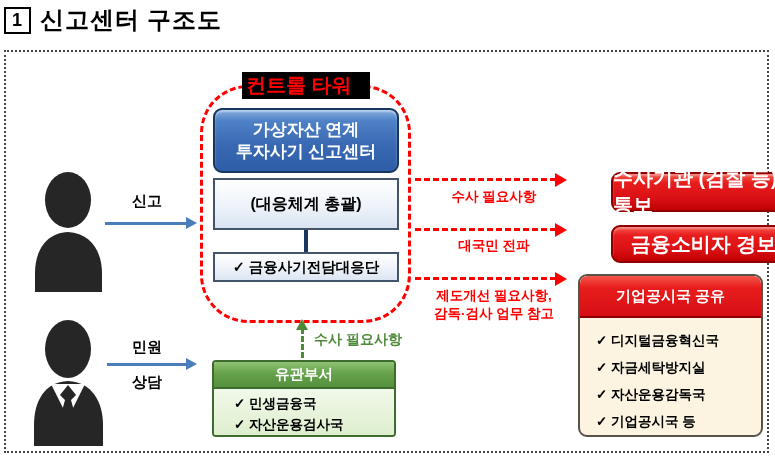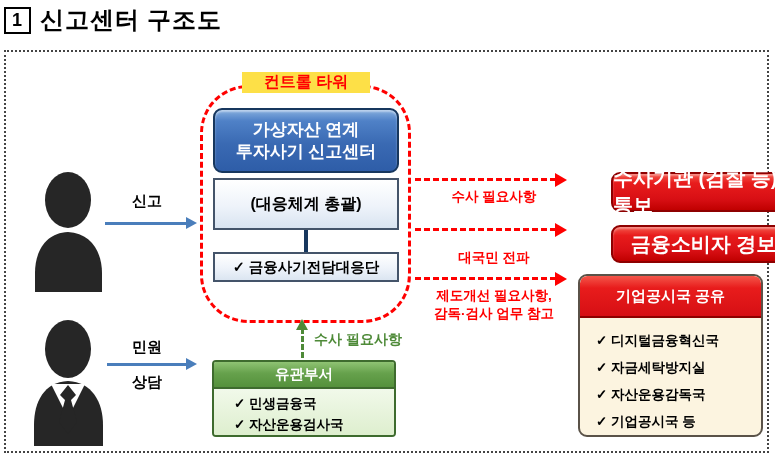--- a/index.html
+++ b/index.html
@@ -53,23 +53,23 @@
   }
 
   
   .ct-ellipse {
     left: 200px; top: 85px; width: 211px; height: 238px;
     border: 3px dashed #ff0000;
     border-radius: 48px;
   }
   .ct-label {
     left: 242px; top: 72px; width: 128px;
-    background: #fde047;
-    color: #ff0000; font-weight: bold; font-size: 16px;
-    text-align: center; padding: 0 4px;
+    background: #000000;
+    color: #ff0000; font-weight: bold; font-size: 20px;
+    padding: 0 4px;
     z-index: 3;
   }
   .center-box {
     left: 213px; top: 108px; width: 186px; height: 65px;
     background: linear-gradient(180deg, #85aede 0%, #4f81c7 18%, #3a6ab3 55%, #2e5da8 100%);
     border: 2px solid #17375e;
     border-radius: 9px;
     color: #fff; font-weight: bold; font-size: 17px;
     display: flex; flex-direction: column; align-items: center; justify-content: center;
     line-height: 1.25;
@@ -229,21 +229,21 @@
 <div class="abs vert-connector"></div>
 
 <div class="abs taskforce-box">✓ 금융사기전담대응단</div>
 
 <div class="abs red-dash" style="left:415px; top:178px;"></div>
 <div class="abs red-head" style="left:555px; top:173px;"></div>
 <div class="abs red-label" style="left:420px; top:188px;">수사 필요사항</div>
 
 <div class="abs red-dash" style="left:415px; top:228px;"></div>
 <div class="abs red-head" style="left:555px; top:223px;"></div>
-<div class="abs red-label" style="left:420px; top:237px;margin-top:12px;">대국민 전파</div>
+<div class="abs red-label" style="left:420px; top:237px;">대국민 전파</div>
 
 <div class="abs red-dash" style="left:415px; top:277px;"></div>
 <div class="abs red-head" style="left:555px; top:272px;"></div>
 <div class="abs red-label" style="left:420px; top:287px;">제도개선 필요사항,</div>
 <div class="abs red-label" style="left:420px; top:305px;">감독·검사 업무 참고</div>
 
 <div class="abs red-box" style="top:172px; height:40px;">수사기관 (검찰 등) 통보</div>
 
 <div class="abs red-box" style="top:225px; height:38px;">금융소비자 경보</div>
 

